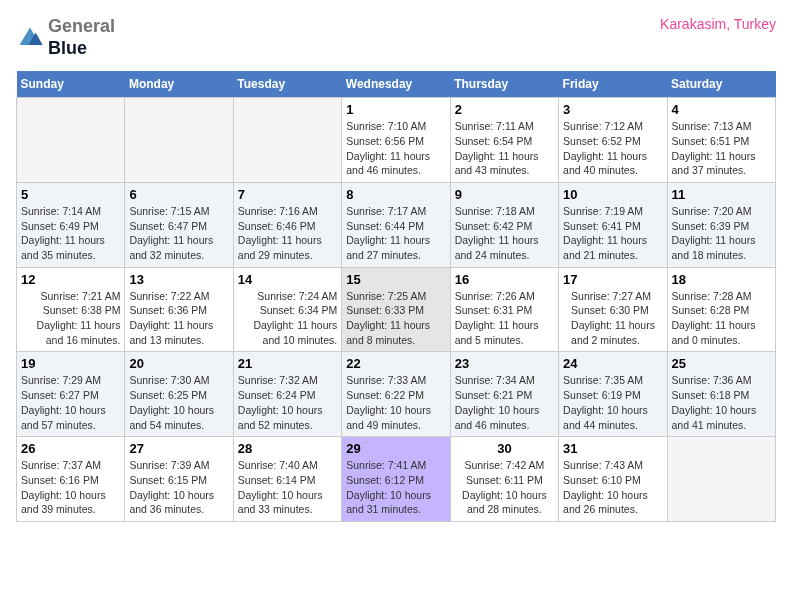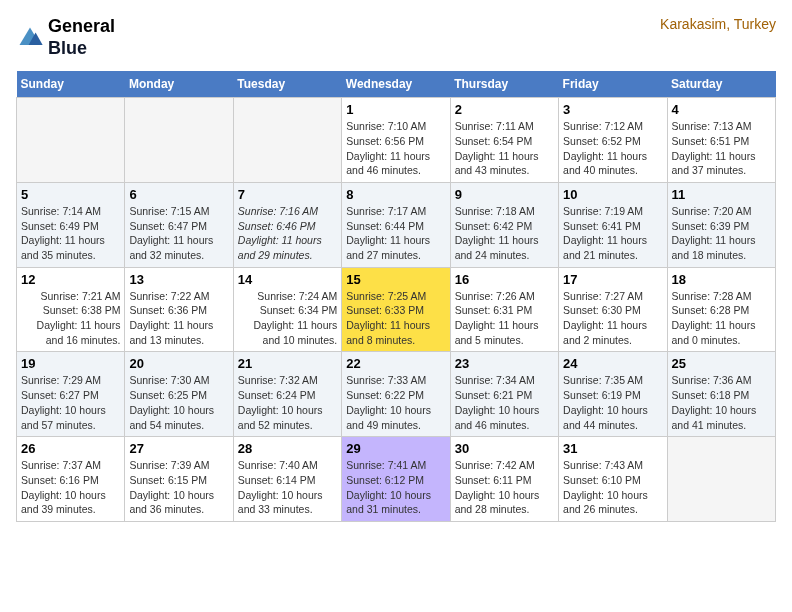--- a/index.html
+++ b/index.html
@@ -21,37 +21,37 @@
       align-items: center;
       gap: 4px;
     }
     .logo-text {
       font-size: 18px;
       font-weight: bold;
       color: #333;
       line-height: 1.2;
     }
     .logo-text span {
-      color: #000000;
+      color: #737373;
     }
     .logo-icon {
       width: 28px;
       height: 28px;
     }
     .title-block {
       text-align: right;
     }
     .month-title {
       font-size: 32px;
       font-weight: 300;
       color: #333;
     }
     .subtitle {
       font-size: 14px;
-      color: #a16207;
+      color: #ec4899;
     }
     table {
       width: 100%;
       border-collapse: collapse;
       font-size: 11px;
     }
     th {
       background: #4a7bc4;
       color: #fff;
       padding: 6px 4px;
@@ -157,21 +157,21 @@
 Daylight: 11 hours and 35 minutes.</div>
         </td>
         <td style="background: rgb(240, 244, 248);">
           <span class="day-num">6</span>
           <div class="cell-text" style="white-space: pre-wrap;">Sunrise: 7:15 AM
 Sunset: 6:47 PM
 Daylight: 11 hours and 32 minutes.</div>
         </td>
         <td style="background: rgb(240, 244, 248);">
           <span class="day-num">7</span>
-          <div class="cell-text" style="white-space: pre-wrap; font-style: italic;">Sunrise: 7:16 AM
+          <div class="cell-text" style="white-space: pre-wrap;">Sunrise: 7:16 AM
 Sunset: 6:46 PM
 Daylight: 11 hours and 29 minutes.</div>
         </td>
         <td style="background: rgb(240, 244, 248);">
           <span class="day-num">8</span>
           <div class="cell-text" style="white-space: pre-wrap;">Sunrise: 7:17 AM
 Sunset: 6:44 PM
 Daylight: 11 hours and 27 minutes.</div>
         </td>
         <td style="background: rgb(240, 244, 248);">
@@ -205,35 +205,35 @@
           <div class="cell-text" style="white-space: pre-wrap;">Sunrise: 7:22 AM
 Sunset: 6:36 PM
 Daylight: 11 hours and 13 minutes.</div>
         </td>
         <td style="background: rgb(255, 255, 255);">
           <span class="day-num">14</span>
           <div class="cell-text" style="white-space: pre-wrap; text-align: right;">Sunrise: 7:24 AM
 Sunset: 6:34 PM
 Daylight: 11 hours and 10 minutes.</div>
         </td>
-        <td style="background: #fde047; margin-left: 29px;">
+        <td style="background: #e5e5e5; margin-left: 29px;">
           <span class="day-num">15</span>
           <div class="cell-text" style="white-space: pre-wrap;">Sunrise: 7:25 AM
 Sunset: 6:33 PM
 Daylight: 11 hours and 8 minutes.</div>
         </td>
         <td style="background: rgb(255, 255, 255);">
           <span class="day-num">16</span>
           <div class="cell-text" style="white-space: pre-wrap;">Sunrise: 7:26 AM
 Sunset: 6:31 PM
 Daylight: 11 hours and 5 minutes.</div>
         </td>
         <td style="background: rgb(255, 255, 255);">
           <span class="day-num">17</span>
-          <div class="cell-text" style="white-space: pre-wrap;">Sunrise: 7:27 AM
+          <div class="cell-text" style="white-space: pre-wrap; margin-left: 8px;">Sunrise: 7:27 AM
 Sunset: 6:30 PM
 Daylight: 11 hours and 2 minutes.</div>
         </td>
         <td style="background: rgb(255, 255, 255);">
           <span class="day-num">18</span>
           <div class="cell-text" style="white-space: pre-wrap;">Sunrise: 7:28 AM
 Sunset: 6:28 PM
 Daylight: 11 hours and 0 minutes.</div>
         </td>
       </tr>
@@ -299,21 +299,21 @@
           <div class="cell-text" style="white-space: pre-wrap;">Sunrise: 7:40 AM
 Sunset: 6:14 PM
 Daylight: 10 hours and 33 minutes.</div>
         </td>
         <td style="background: #c4b5fd;">
           <span class="day-num">29</span>
           <div class="cell-text" style="white-space: pre-wrap;">Sunrise: 7:41 AM
 Sunset: 6:12 PM
 Daylight: 10 hours and 31 minutes.</div>
         </td>
-        <td style="background: rgb(255, 255, 255);">
+        <td style="background: rgb(255, 255, 255); text-align: center;">
           <span class="day-num">30</span>
           <div class="cell-text" style="white-space: pre-wrap;">Sunrise: 7:42 AM
 Sunset: 6:11 PM
 Daylight: 10 hours and 28 minutes.</div>
         </td>
         <td style="background: rgb(255, 255, 255);">
           <span class="day-num">31</span>
           <div class="cell-text" style="white-space: pre-wrap;">Sunrise: 7:43 AM
 Sunset: 6:10 PM
 Daylight: 10 hours and 26 minutes.</div>

